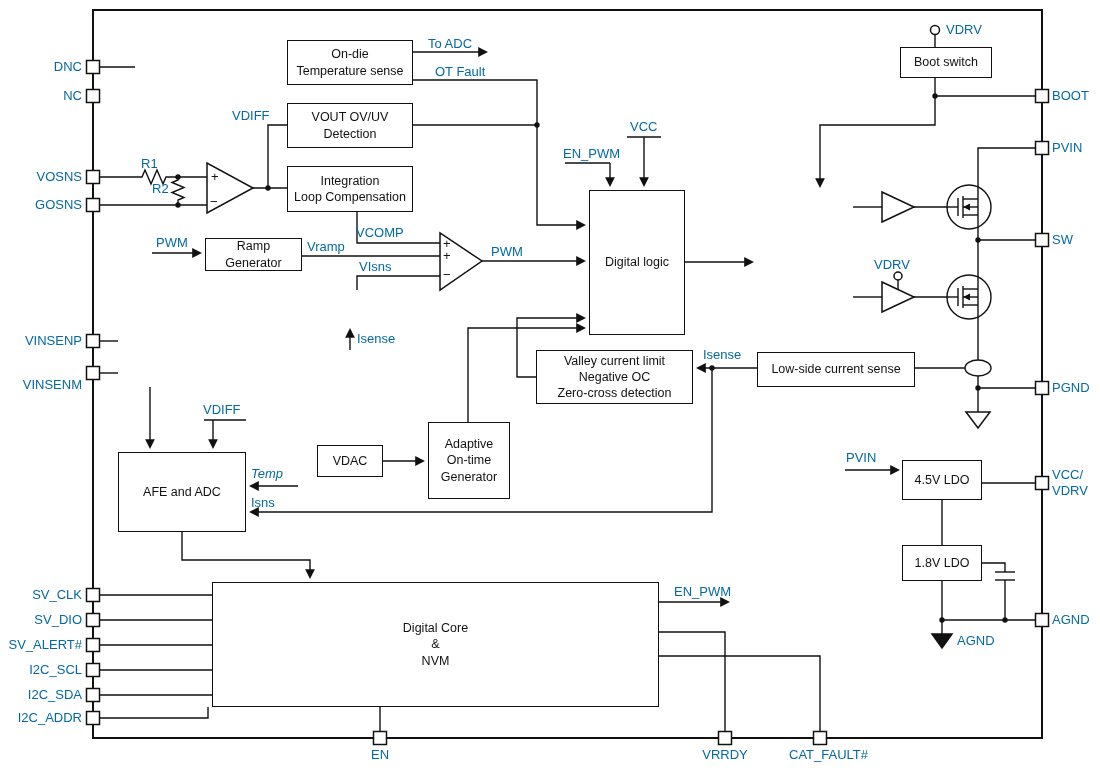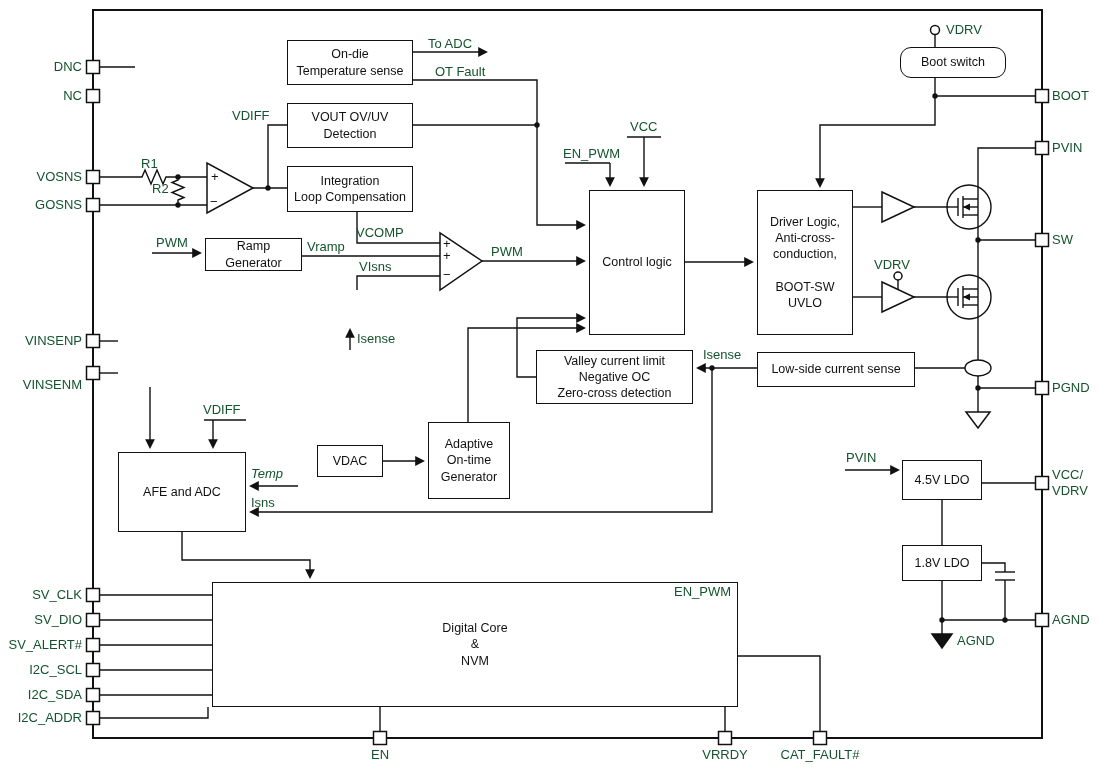--- a/index.html
+++ b/index.html
@@ -12,21 +12,21 @@
     position:absolute; left:92px; top:9px; width:951px; height:730px;
     border:2px solid #111; box-sizing:border-box;
   }
   .wiring { position:absolute; left:0; top:0; }
   .blk {
     position:absolute; box-sizing:border-box; border:1.5px solid #111; background:#fff;
     display:flex; align-items:center; justify-content:center; text-align:center;
     font-size:12.5px; line-height:1.3; white-space:pre-line; color:#111; padding:2px;
   }
   .lbl {
-    position:absolute; font-size:13px; line-height:1.2; color:#14532d; white-space:pre-line;
+    position:absolute; font-size:13px; line-height:1.2; color:#0369a1; white-space:pre-line;
   }
   .lbl.r { text-align:right; }
   .lbl.c { text-align:center; }
   .sign { position:absolute; font-size:13px; color:#111; }
 </style>
 </head>
 <body>
 
 <div id="diagram">
 
@@ -192,38 +192,32 @@
   </svg>
 
   <div class="blk" style="left:287px;top:40px;width:126px;height:45px;">On-die
 Temperature sense</div>
   <div class="blk" style="left:287px;top:103px;width:126px;height:45px;">VOUT OV/UV
 Detection</div>
   <div class="blk" style="left:287px;top:166px;width:126px;height:46px;">Integration
 Loop Compensation</div>
   <div class="blk" style="left:205px;top:238px;width:97px;height:33px;">Ramp
 Generator</div>
-  <div class="blk" style="left:589px;top:190px;width:96px;height:145px;">Control logic</div>
-  <div class="blk" style="left:757px;top:190px;width:96px;height:145px;">Driver Logic,
-Anti-cross-
-conduction,
-
-BOOT-SW
-UVLO</div>
-  <div class="blk" style="left:900px;top:47px;width:106px;height:31px;border-radius:11px;">Boot switch</div>
+  <div class="blk" style="left:589px;top:190px;width:96px;height:145px;">Digital logic</div>
+  <div class="blk" style="left:900px;top:47px;width:92px;height:31px;">Boot switch</div>
   <div class="blk" style="left:536px;top:350px;width:157px;height:54px;">Valley current limit
 Negative OC
 Zero-cross detection</div>
   <div class="blk" style="left:757px;top:352px;width:158px;height:35px;">Low-side current sense</div>
   <div class="blk" style="left:118px;top:452px;width:128px;height:80px;">AFE and ADC</div>
   <div class="blk" style="left:317px;top:445px;width:66px;height:32px;text-align:right;">VDAC</div>
   <div class="blk" style="left:428px;top:422px;width:82px;height:77px;">Adaptive
 On-time
 Generator</div>
-  <div class="blk" style="left:212px;top:582px;width:526px;height:125px;">Digital Core
+  <div class="blk" style="left:212px;top:582px;width:447px;height:125px;">Digital Core
 &amp;
 NVM</div>
   <div class="blk" style="left:902px;top:460px;width:80px;height:40px;">4.5V LDO</div>
   <div class="blk" style="left:902px;top:545px;width:80px;height:36px;text-align:center;">1.8V LDO</div>
 
   <div class="lbl r" style="left:2px;top:59px;width:80px;">DNC</div>
   <div class="lbl r" style="left:2px;top:88px;width:80px;">NC</div>
   <div class="lbl r" style="left:2px;top:169px;width:80px;">VOSNS</div>
   <div class="lbl r" style="left:2px;top:197px;width:80px;">GOSNS</div>
   <div class="lbl r" style="left:2px;top:333px;width:80px;">VINSENP</div>
@@ -238,21 +232,21 @@
   <div class="lbl" style="left:1052px;top:88px;">BOOT</div>
   <div class="lbl" style="left:1052px;top:140px;">PVIN</div>
   <div class="lbl" style="left:1052px;top:232px;">SW</div>
   <div class="lbl" style="left:1052px;top:380px;">PGND</div>
   <div class="lbl" style="left:1052px;top:467px;">VCC/
 VDRV</div>
   <div class="lbl" style="left:1052px;top:612px;">AGND</div>
 
   <div class="lbl c" style="left:355px;top:747px;width:50px;">EN</div>
   <div class="lbl c" style="left:690px;top:747px;width:70px;">VRRDY</div>
-  <div class="lbl c" style="left:772px;top:747px;width:96px;">CAT_FAULT#</div>
+  <div class="lbl c" style="left:772px;top:747px;width:96px;text-align:right;">CAT_FAULT#</div>
 
   <div class="lbl" style="left:946px;top:22px;">VDRV</div>
 
   <div class="lbl" style="left:428px;top:36px;">To ADC</div>
   <div class="lbl" style="left:435px;top:64px;">OT Fault</div>
   <div class="lbl" style="left:232px;top:108px;">VDIFF</div>
   <div class="lbl" style="left:356px;top:225px;">VCOMP</div>
   <div class="lbl" style="left:307px;top:239px;">Vramp</div>
   <div class="lbl" style="left:359px;top:259px;">VIsns</div>
   <div class="lbl" style="left:357px;top:331px;">Isense</div>

